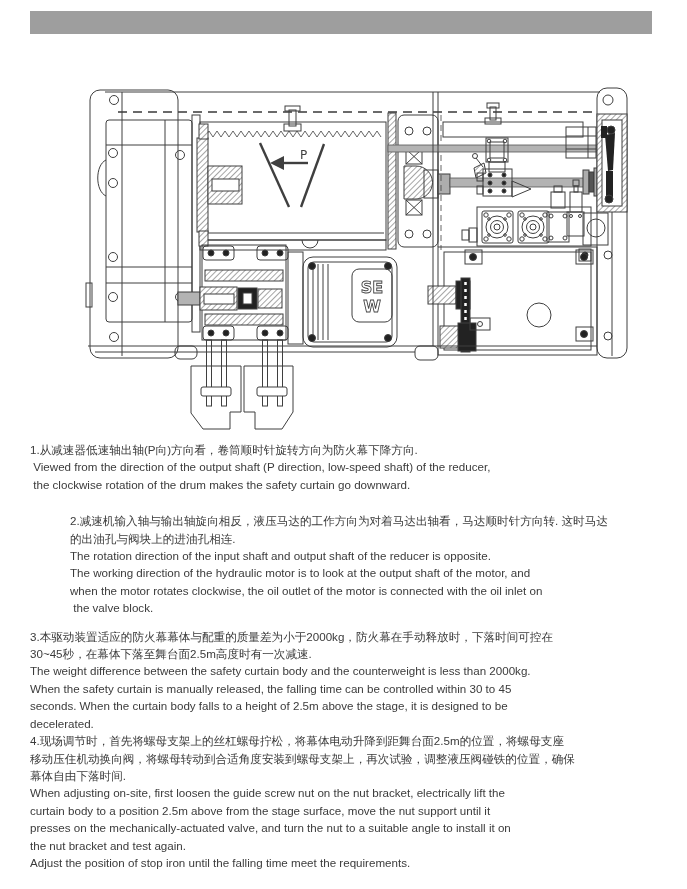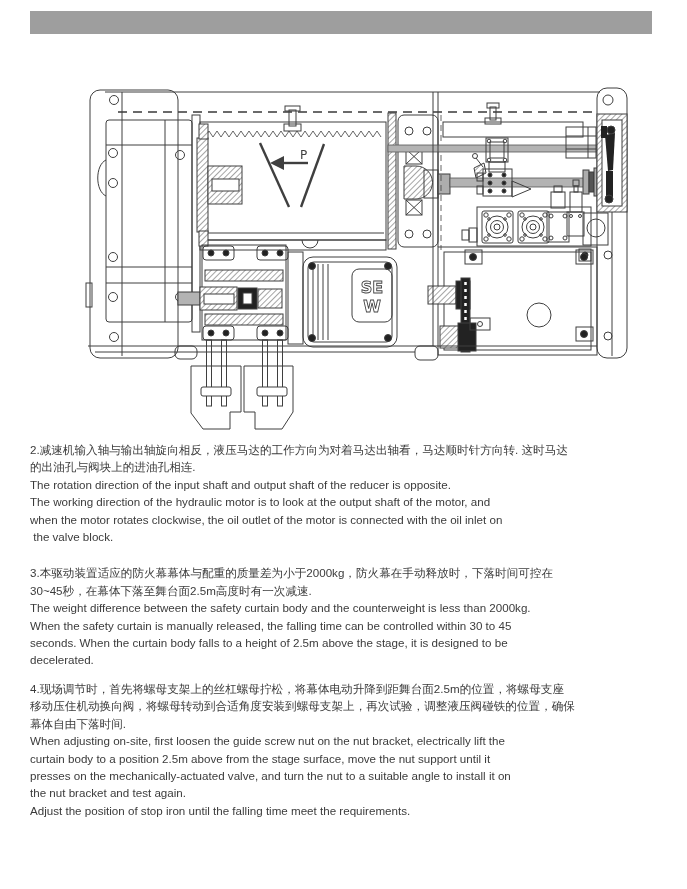--- a/index.html
+++ b/index.html
@@ -15,21 +15,21 @@
     padding-left:13px;box-sizing:border-box;
     white-space:pre;word-spacing:3px;letter-spacing:0.5px;
   }
   .drawing{position:absolute;left:85px;top:85px;}
   .notices{
     position:absolute;left:30px;top:441px;width:632px;
     color:#3b3b3b;font-size:11.6px;line-height:17.4px;
   }
   .notices p{margin:0;white-space:pre-wrap;}
   .notices p:nth-child(1){margin-bottom:19px;}
-  .notices p:nth-child(2){margin-bottom:11px;}
+  .notices p:nth-child(2){margin-bottom:11px;margin-left:40px;}
   .notices p:nth-child(3){}
 </style>
 </head>
 <body>
 
 <div class="header-bar">
   <span>5  设备使用须知/Notice on Usage</span>
 </div>
 
 <svg class="drawing" width="545" height="350" viewBox="85 85 545 350" xmlns="http://www.w3.org/2000/svg">
@@ -308,20 +308,23 @@
       <path d="M191,366 H241 V412 H230 V429 H203 L191,413 Z"></path>
       <path d="M244,366 H293 V412 L282,429 H255 V412 H244 Z"></path>
       <rect x="201" y="387" width="30" height="9" rx="2" fill="#ffffff"></rect>
       <rect x="257" y="387" width="30" height="9" rx="2" fill="#ffffff"></rect>
     </g>
 
   </g>
 </svg>
 
 <div class="notices">
+  <p>1.从减速器低速轴出轴(P向)方向看，卷筒顺时针旋转方向为防火幕下降方向.
+ Viewed from the direction of the output shaft (P direction, low-speed shaft) of the reducer,
+ the clockwise rotation of the drum makes the safety curtain go downward.</p>
   <p>2.减速机输入轴与输出轴旋向相反，液压马达的工作方向为对着马达出轴看，马达顺时针方向转. 这时马达
 的出油孔与阀块上的进油孔相连.
 The rotation direction of the input shaft and output shaft of the reducer is opposite.
 The working direction of the hydraulic motor is to look at the output shaft of the motor, and
 when the motor rotates clockwise, the oil outlet of the motor is connected with the oil inlet on
  the valve block.</p>
   <p>3.本驱动装置适应的防火幕幕体与配重的质量差为小于2000kg，防火幕在手动释放时，下落时间可控在
 30~45秒，在幕体下落至舞台面2.5m高度时有一次减速.
 The weight difference between the safety curtain body and the counterweight is less than 2000kg.
 When the safety curtain is manually released, the falling time can be controlled within 30 to 45

